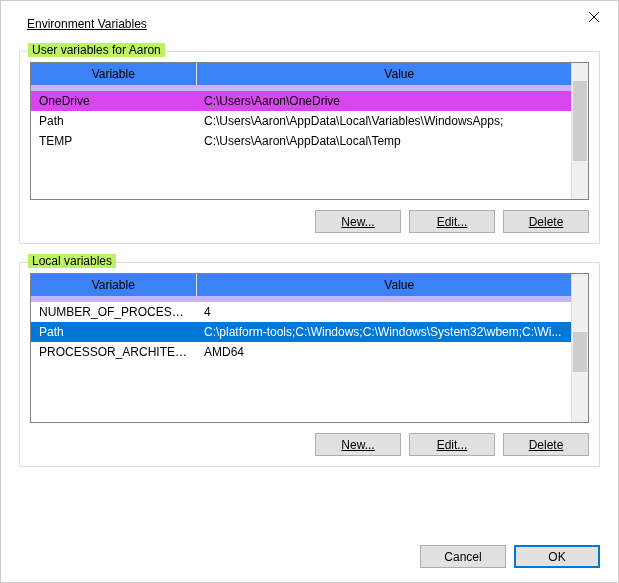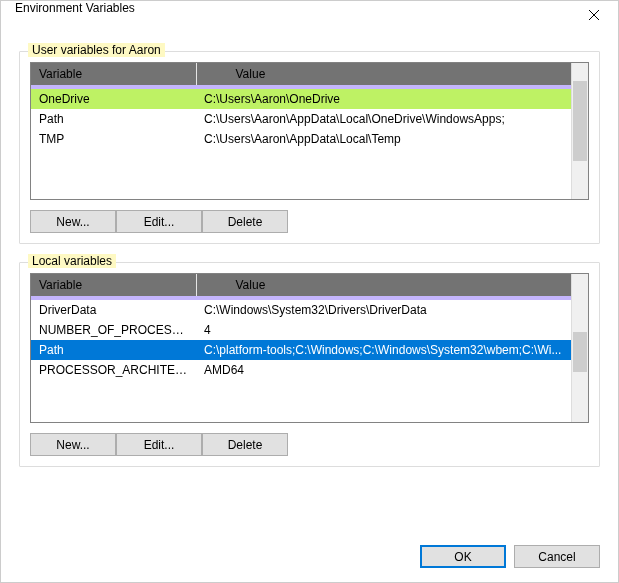--- a/index.html
+++ b/index.html
@@ -1,39 +1,39 @@
 <!DOCTYPE html>
 <html><head>
   <meta charset="utf-8">
   <style>
     * { box-sizing: border-box; font-family: 'Segoe UI', Tahoma, sans-serif; font-size: 12px; }
     body { margin: 0; background: #fff; width: 619px; height: 583px; overflow: hidden; }
     .dialog { width: 619px; height: 583px; background: #fff; border: 1px solid #ccc; display: flex; flex-direction: column; }
-    .titlebar { height: 30px; display: flex; align-items: flex-start; padding: 0 2px 0 14px; }
+    .titlebar { height: 30px; display: flex; align-items: flex-end; padding: 0 2px 0 26px; text-decoration: underline; }
     .title { flex: 1; }
     .close-btn { width: 45px; height: 28px; display: flex; align-items: center; justify-content: center; cursor: default; }
     .close-btn svg { width: 10px; height: 10px; }
     .content { flex: 1; padding: 10px 18px 12px 18px; display: flex; flex-direction: column; }
     .groupbox { border: 1px solid #ddd; border-radius: 1px; margin: 10px 0 8px 0; padding: 10px 10px 10px 10px; position: relative; }
-    .groupbox .legend { position: absolute; top: -9px; left: 8px; background: #fef9c3; padding: 0 4px; }
+    .groupbox .legend { position: absolute; top: -9px; left: 8px; background: #bef264; padding: 0 4px; }
     .table-wrap { border: 1px solid #828282; background: #fff; height: 138px; position: relative; display: flex; }
     .table-wrap.system { height: 150px; }
     .table-scroll { flex: 1; overflow: hidden; }
     .vartable { width: 100%; border-collapse: collapse; table-layout: fixed; }
-    .vartable th { text-align: left; font-weight: normal; padding: 4px 8px; background: #737373; border-bottom: 4px solid #c4b5fd; border-right: 1px solid #e5e5e5; }
+    .vartable th { text-align: center; font-weight: normal; padding: 4px 8px; background: #3b82f6; border-bottom: 6px solid #c4b5fd; border-right: 1px solid #e5e5e5; }
     .vartable th:last-child { border-right: none; padding-left: 39px; }
     .vartable td { padding: 3px 8px; white-space: nowrap; overflow: hidden; text-overflow: ellipsis; }
-    .vartable tr.alt td { background: #bef264; }
+    .vartable tr.alt td { background: #d946ef; }
     .vartable tr.selected td { background: #0078d7; color: #fff; }
     .col-name { width: 165px; }
     .scrollbar-v { width: 17px; background: #f0f0f0; border-left: 1px solid #ddd; position: relative; }
     .scrollbar-thumb { position: absolute; left: 1px; right: 1px; background: #cdcdcd; }
     .user-thumb { top: 18px; height: 80px; }
     .sys-thumb { top: 58px; height: 40px; }
-    .btnrow { display: flex; gap: 0; margin-top: 10px; }
+    .btnrow { display: flex; justify-content: flex-end; gap: 8px; margin-top: 10px; text-decoration: underline; }
     .dlgbtn { width: 86px; height: 23px; background: #e1e1e1; border: 1px solid #adadad; display: flex; align-items: center; justify-content: center; cursor: default; }
     .dlgbtn.primary { border: 1px solid #0078d7; box-shadow: inset 0 0 0 1px #0078d7; }
     .bottomrow { display: flex; justify-content: flex-end; gap: 8px; padding: 6px 18px 14px 18px; }
   </style>
 </head>
 <body>
 
 <div class="dialog">
   <div class="titlebar">
     <div class="title">Environment Variables</div>
@@ -61,24 +61,24 @@
                 <th>Value</th>
               </tr>
             </thead>
             <tbody>
               <tr class="alt">
                 <td>OneDrive</td>
                 <td>C:\Users\Aaron\OneDrive</td>
               </tr>
               <tr>
                 <td>Path</td>
-                <td>C:\Users\Aaron\AppData\Local\OneDrive\WindowsApps;</td>
+                <td>C:\Users\Aaron\AppData\Local\Variables\WindowsApps;</td>
               </tr>
               <tr>
-                <td>TMP</td>
+                <td>TEMP</td>
                 <td>C:\Users\Aaron\AppData\Local\Temp</td>
               </tr>
             </tbody>
           </table>
         </div>
         <div class="scrollbar-v">
           <div class="scrollbar-thumb user-thumb"></div>
         </div>
       </div>
       <div class="btnrow">
@@ -98,24 +98,20 @@
                 <col>
               </colgroup>
             <thead>
               <tr>
                 <th>Variable</th>
                 <th>Value</th>
               </tr>
             </thead>
             <tbody>
               <tr>
-                <td>DriverData</td>
-                <td>C:\Windows\System32\Drivers\DriverData</td>
-              </tr>
-              <tr>
                 <td>NUMBER_OF_PROCESSORS</td>
                 <td>4</td>
               </tr>
               <tr class="selected">
                 <td>Path</td>
                 <td>C:\platform-tools;C:\Windows;C:\Windows\System32\wbem;C:\Wi...</td>
               </tr>
               <tr>
                 <td>PROCESSOR_ARCHITECTURE</td>
                 <td>AMD64</td>
@@ -130,16 +126,16 @@
       <div class="btnrow">
         <div class="dlgbtn">New...</div>
         <div class="dlgbtn">Edit...</div>
         <div class="dlgbtn">Delete</div>
       </div>
     </div>
 
   </div>
 
   <div class="bottomrow">
+    <div class="dlgbtn">Cancel</div>
     <div class="dlgbtn primary">OK</div>
-    <div class="dlgbtn">Cancel</div>
   </div>
 </div>
 
 </body></html>

